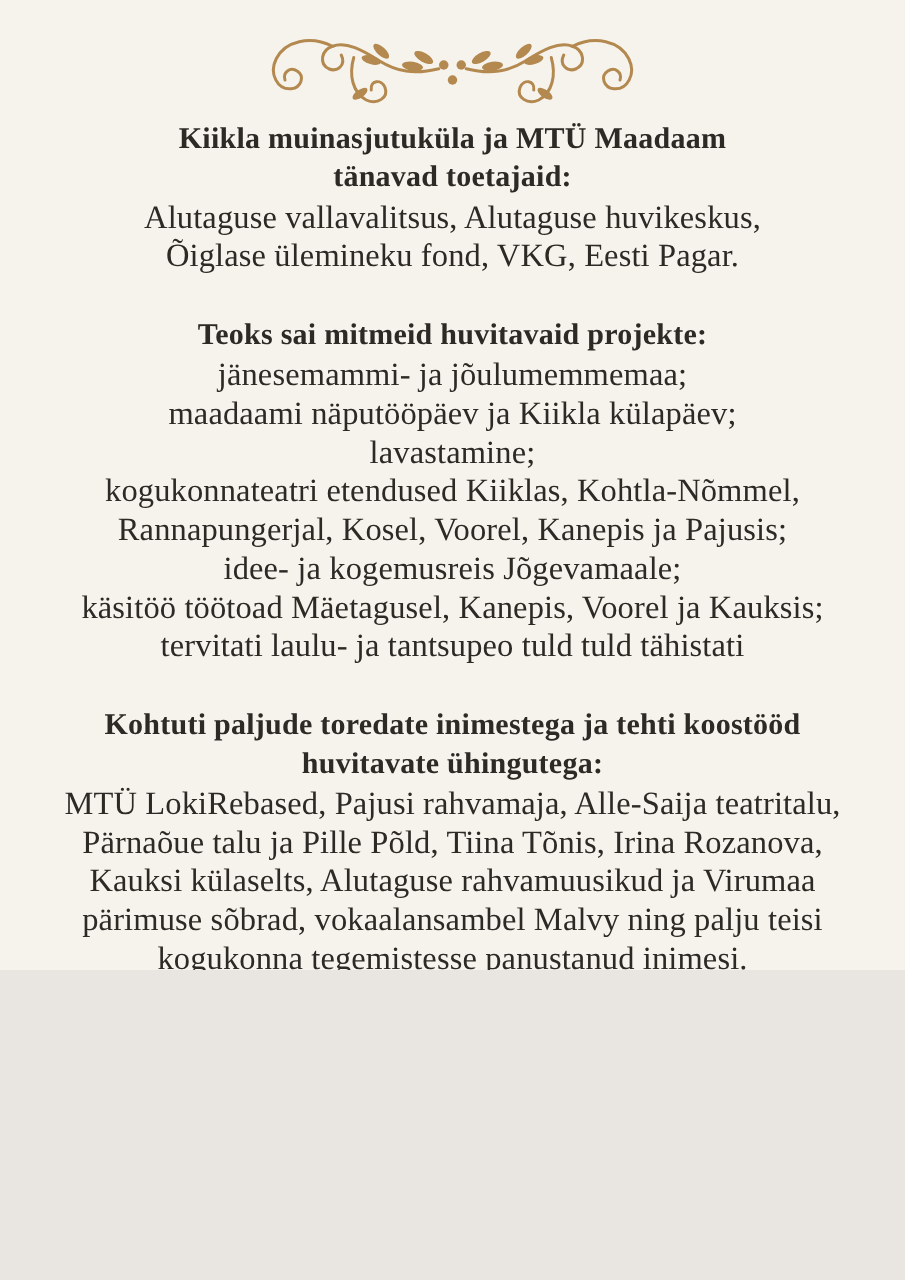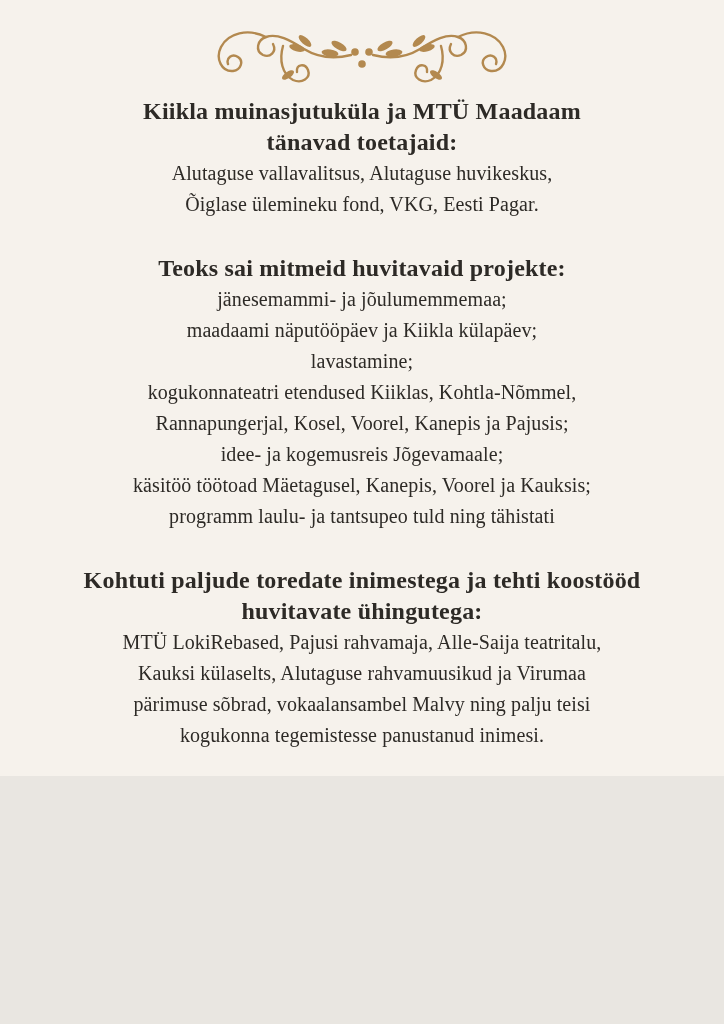--- a/index.html
+++ b/index.html
@@ -34,21 +34,21 @@
   .section:not(:last-child) {
     margin-bottom: 33px;
   }
   .heading-line {
     font-size: 24px;
     line-height: 31px;
     font-weight: 700;
     letter-spacing: 0.2px;
   }
   .body-line {
-    font-size: 20px;
+    font-size: 26px;
     line-height: 31px;
     letter-spacing: 0.1px;
   }
   .divider {
     position: absolute;
     top: 946px;
     left: 72px;
     width: 580px;
     height: 3px;
     border-radius: 2px;
@@ -100,27 +100,28 @@
 
     <div class="section">
       <div class="heading-line">Teoks sai mitmeid huvitavaid projekte:</div>
       <div class="body-line">jänesemammi- ja jõulumemmemaa;</div>
       <div class="body-line">maadaami näputööpäev ja Kiikla külapäev;</div>
       <div class="body-line">lavastamine;</div>
       <div class="body-line">kogukonnateatri etendused Kiiklas, Kohtla-Nõmmel,</div>
       <div class="body-line">Rannapungerjal, Kosel, Voorel, Kanepis ja Pajusis;</div>
       <div class="body-line">idee- ja kogemusreis Jõgevamaale;</div>
       <div class="body-line">käsitöö töötoad Mäetagusel, Kanepis, Voorel ja Kauksis;</div>
-      <div class="body-line">programm laulu- ja tantsupeo tuld ning tähistati</div>
+      <div class="body-line">tervitati laulu- ja tantsupeo tuld tuld tähistati</div>
     </div>
 
     <div class="section">
       <div class="heading-line">Kohtuti paljude toredate inimestega ja tehti koostööd</div>
       <div class="heading-line">huvitavate ühingutega:</div>
       <div class="body-line">MTÜ LokiRebased, Pajusi rahvamaja, Alle-Saija teatritalu,</div>
+      <div class="body-line">Pärnaõue talu ja Pille Põld, Tiina Tõnis, Irina Rozanova,</div>
       <div class="body-line">Kauksi külaselts, Alutaguse rahvamuusikud ja Virumaa</div>
       <div class="body-line">pärimuse sõbrad, vokaalansambel Malvy ning palju teisi</div>
       <div class="body-line">kogukonna tegemistesse panustanud inimesi.</div>
     </div>
 
   </div>
 
   <div class="divider"></div>
 
 </div>

